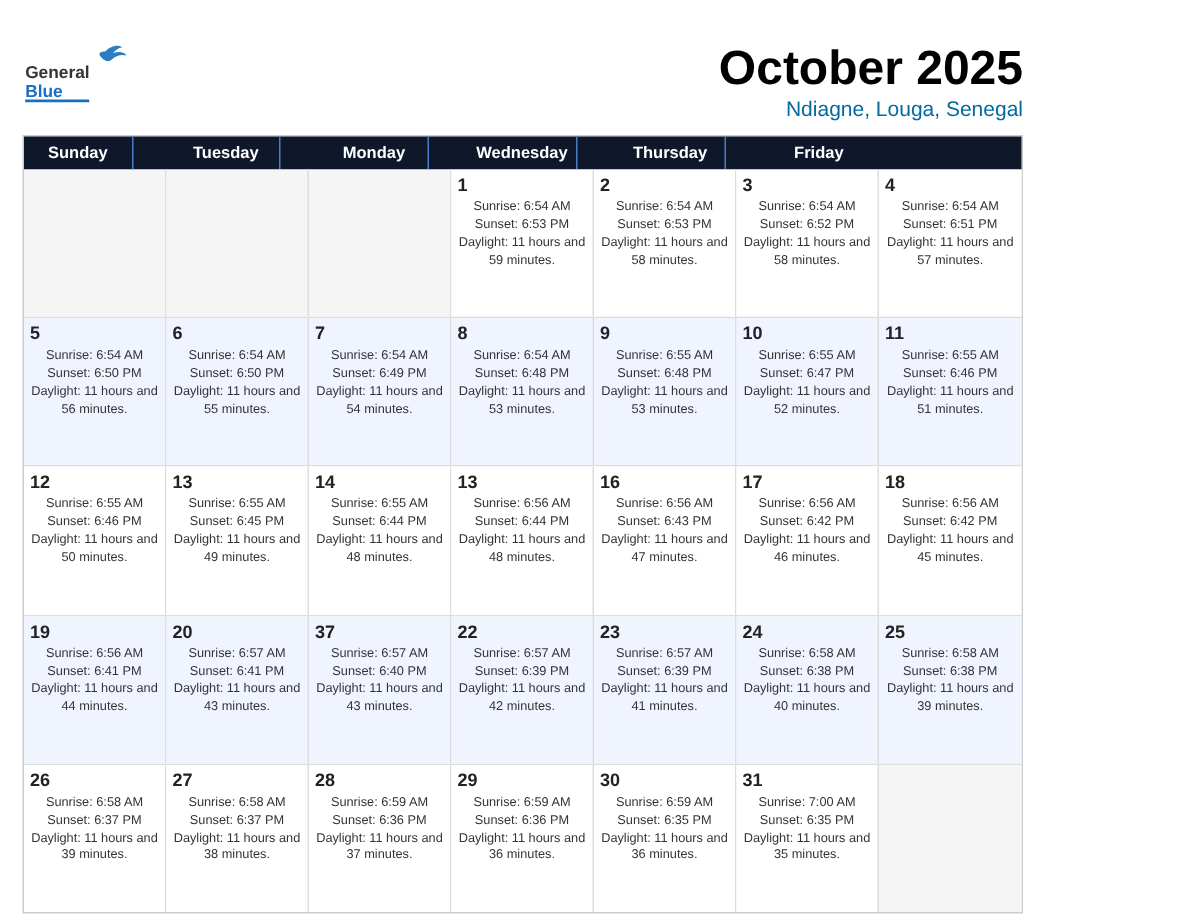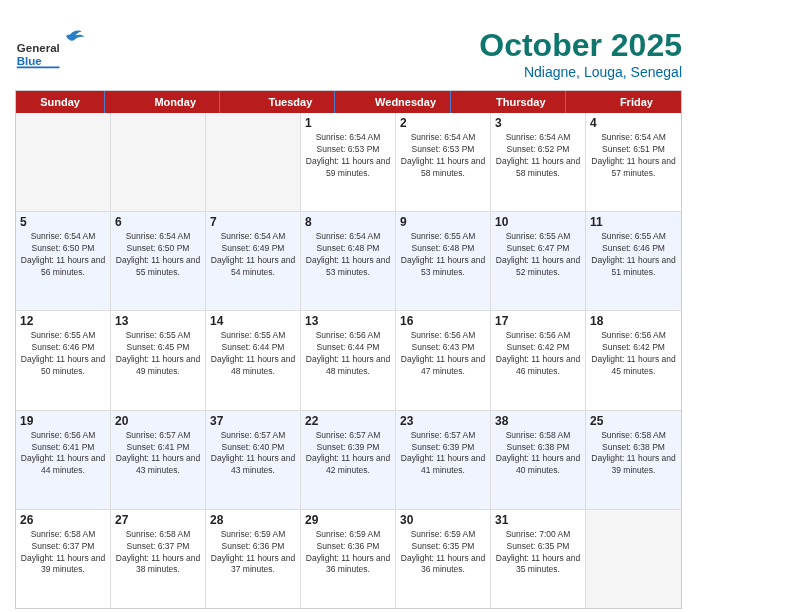--- a/index.html
+++ b/index.html
@@ -23,36 +23,36 @@
       justify-content: space-between;
       align-items: flex-start;
       margin-bottom: 10px;
     }
     .title-block {
       text-align: right;
     }
     .month-title {
       font-size: 32px;
       font-weight: bold;
-      color: #0f766e;
+      color: #000000;
     }
     .subtitle {
       font-size: 14px;
       color: #0369a1;
     }
     .calendar {
       flex: 1;
       display: flex;
       flex-direction: column;
       border: 1px solid #ccc;
     }
     .cal-header {
       display: grid;
-      grid-template-columns: repeat(6, 1fr);
-      background: #b91c1c;
+      grid-template-columns: repeat(7, 1fr);
+      background: #0f172a;
       gap: 26px;
     }
     .cal-header-cell {
       color: #fff;
       font-size: 11px;
       font-weight: bold;
       text-align: center;
       padding: 5px 2px;
       border-right: 1px solid #4a7cca;
     }
@@ -120,22 +120,22 @@
     </div>
     <div class="title-block">
       <div class="month-title">October 2025</div>
       <div class="subtitle">Ndiagne, Louga, Senegal</div>
     </div>
   </div>
 
   <div class="calendar">
     <div class="cal-header">
       <div class="cal-header-cell">Sunday</div>
+      <div class="cal-header-cell">Tuesday</div>
       <div class="cal-header-cell">Monday</div>
-      <div class="cal-header-cell">Tuesday</div>
       <div class="cal-header-cell">Wednesday</div>
       <div class="cal-header-cell">Thursday</div>
       <div class="cal-header-cell">Friday</div>
     </div>
     <div class="cal-body" id="cal-body">
     <div class="cal-row">
           <div class="cal-cell empty"></div>
           <div class="cal-cell empty"></div>
           <div class="cal-cell empty"></div>
           <div class="cal-cell">
@@ -322,21 +322,21 @@
       </div>
           <div class="cal-cell alt-row">
         <div class="day-num">23</div>
         <div class="day-info">
           Sunrise: 6:57 AM<br>
           Sunset: 6:39 PM<br>
           Daylight: 11 hours and 41 minutes.
         </div>
       </div>
           <div class="cal-cell alt-row">
-        <div class="day-num">38</div>
+        <div class="day-num">24</div>
         <div class="day-info">
           Sunrise: 6:58 AM<br>
           Sunset: 6:38 PM<br>
           Daylight: 11 hours and 40 minutes.
         </div>
       </div>
           <div class="cal-cell alt-row">
         <div class="day-num">25</div>
         <div class="day-info">
           Sunrise: 6:58 AM<br>

